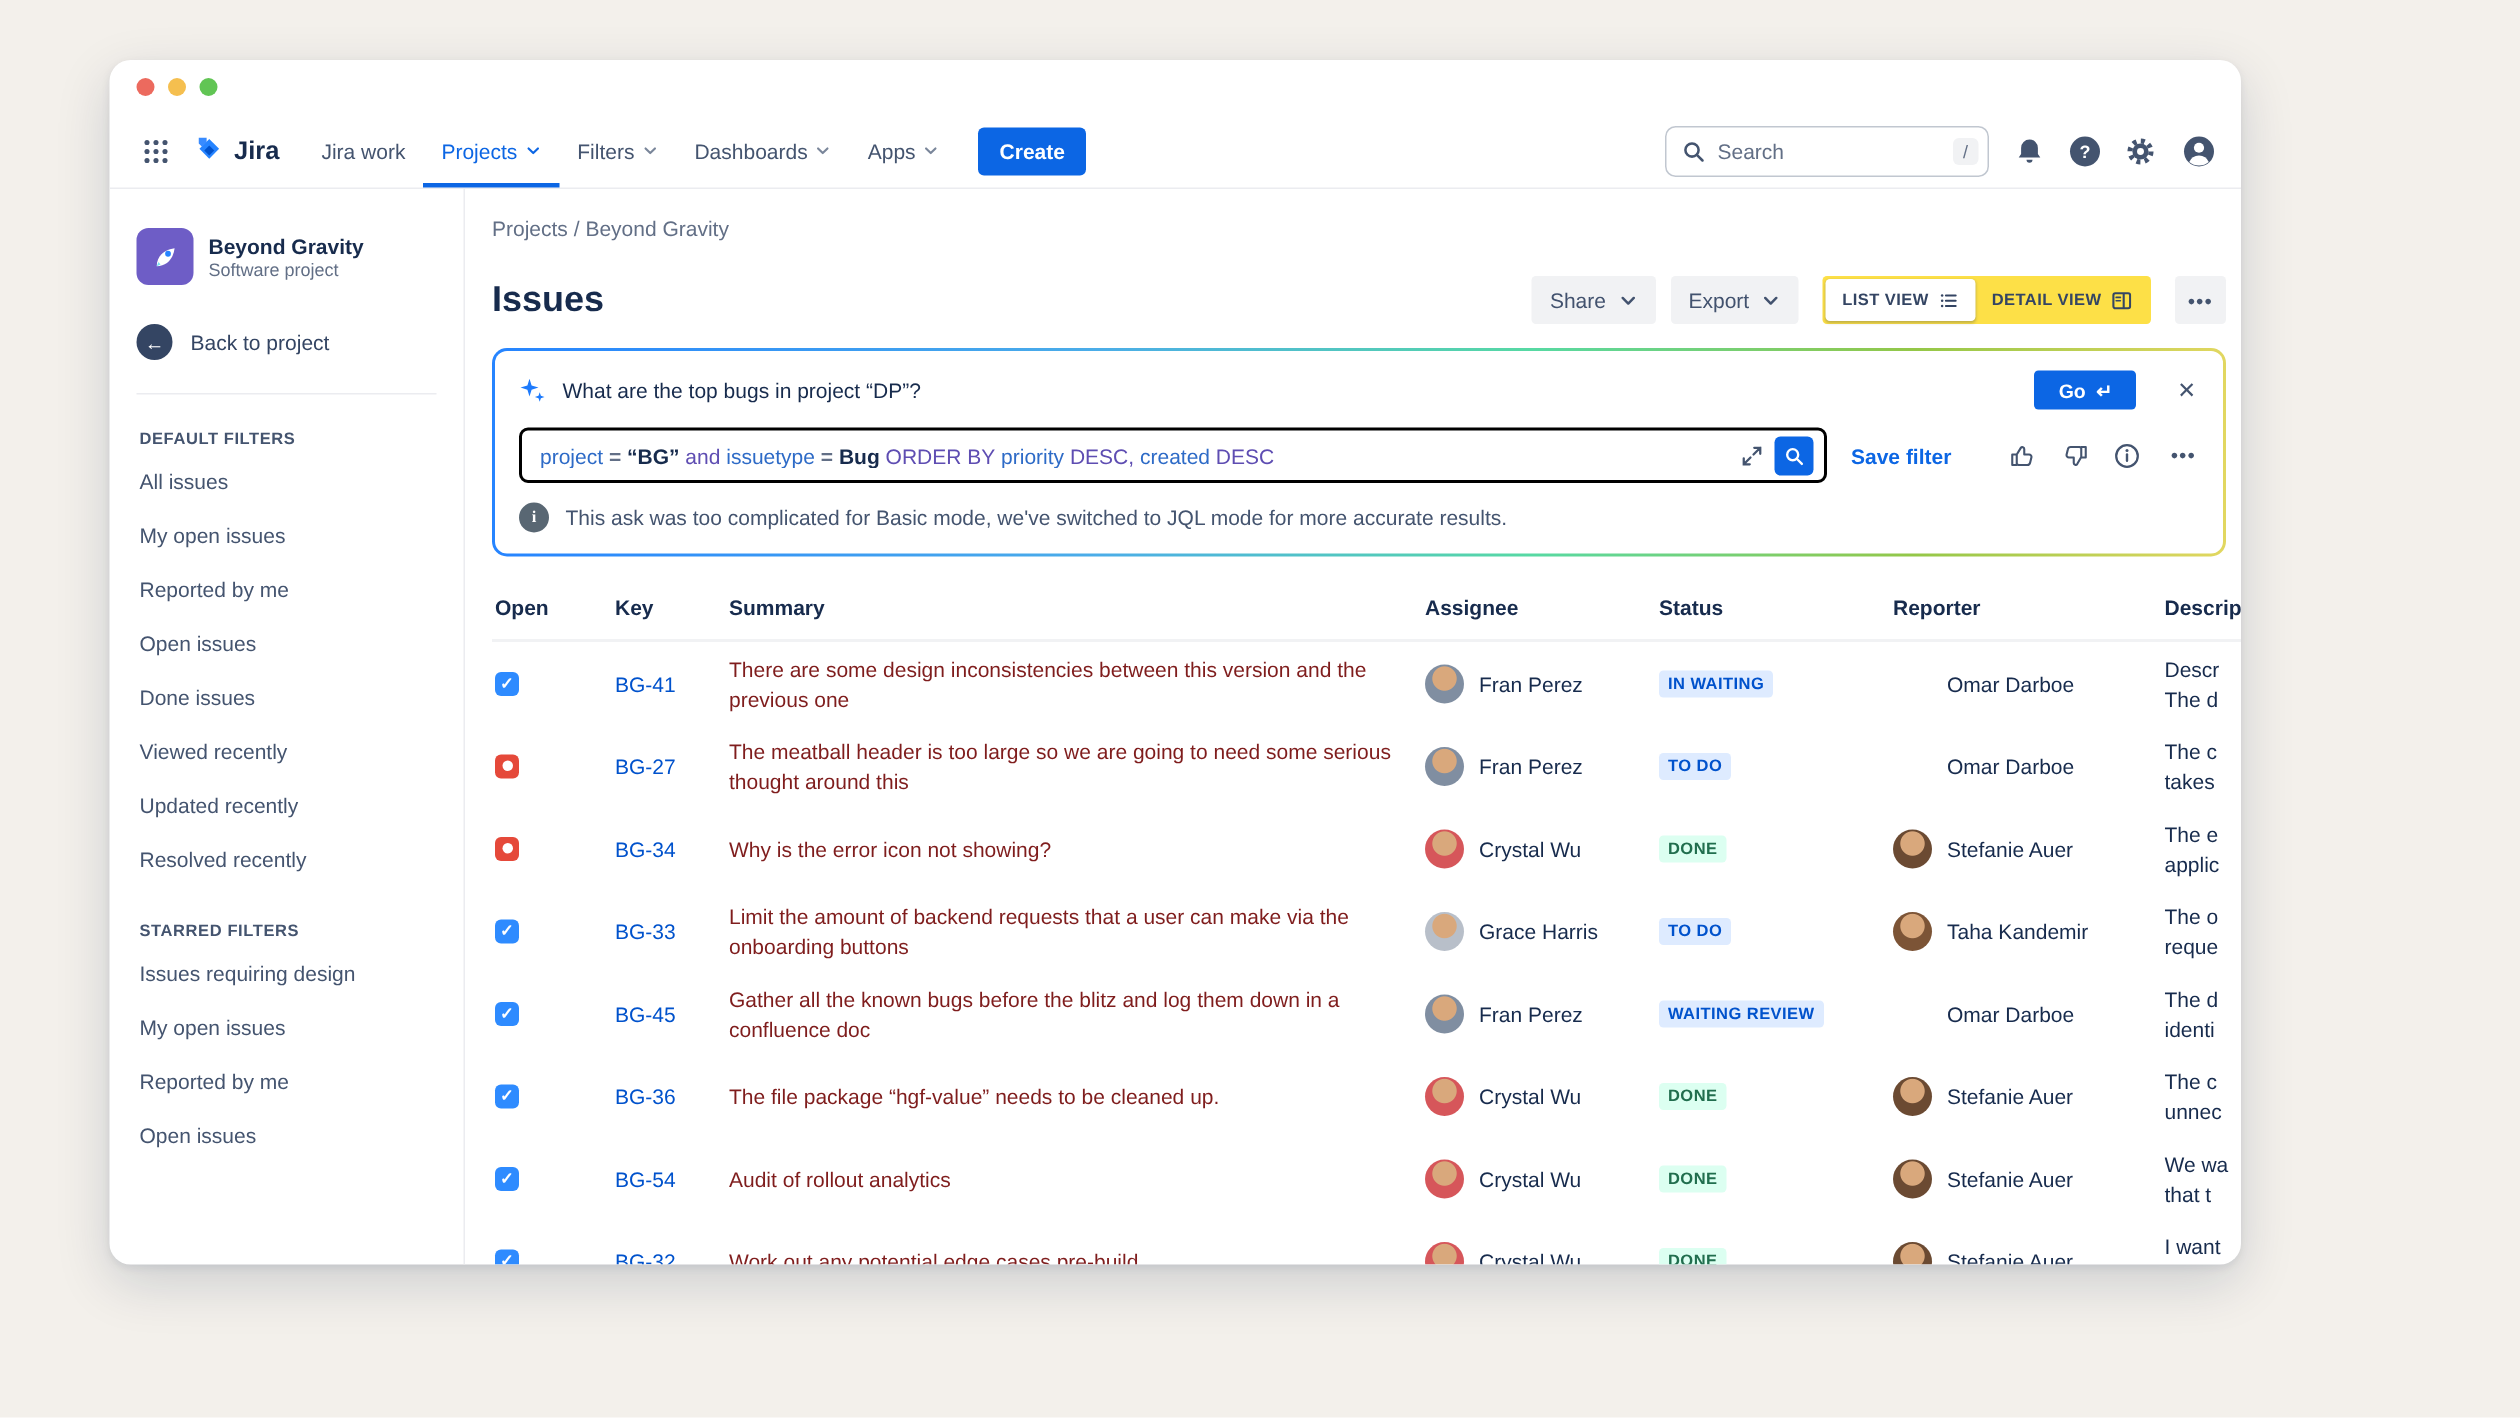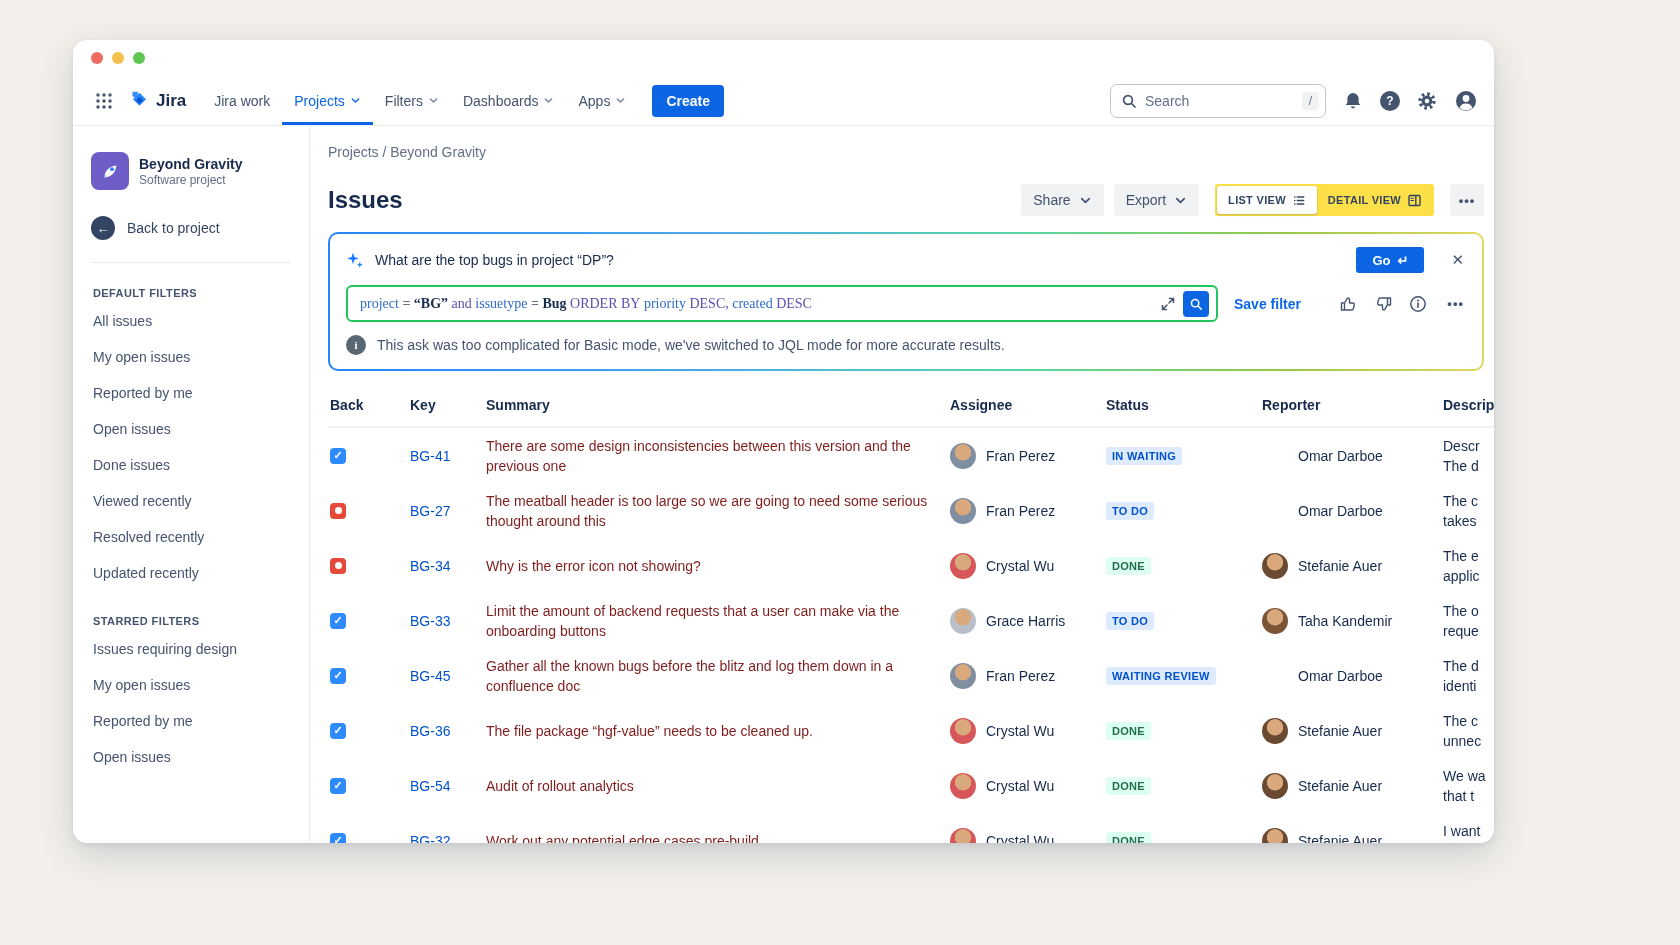--- a/index.html
+++ b/index.html
@@ -62,21 +62,21 @@
   .more-btn { width:34px; height:32px; background:#F1F2F4; border:none; border-radius:3px; color:#44546F; font-size:13px; font-weight:700; letter-spacing:1px; cursor:pointer; margin-left:6px; }
   
   .ai-panel { width:1156px; margin-top:16px; padding:2px; border-radius:10px;
     background:linear-gradient(90deg,#2684FF 0%,#4BADE8 35%,#57D9A3 60%,#94C748 82%,#E2D760 100%); }
   .ai-inner { background:#fff; border-radius:8px; padding:13px 16px 14px 16px; }
   .ai-row1 { display:flex; align-items:center; gap:11px; }
   .ai-query { font-size:14px; color:#172B4D; }
   .go-btn { margin-left:auto; background:#0C66E4; color:#fff; border:none; border-radius:3px; height:26px; padding:0 16px; font-size:13px; font-weight:600; display:flex; align-items:center; gap:7px; cursor:pointer; }
   .close-x { background:none; border:none; color:#44546F; font-size:15px; cursor:pointer; margin-left:14px; padding:2px; }
   .ai-row2 { display:flex; align-items:center; margin-top:12px; }
-  .jql-input { width:872px; height:37px; border:2px solid #22c55e; border-radius:6px; display:flex; align-items:center; padding:0 7px 0 12px; font-family:Liberation Serif, serif; font-size:14px; white-space:pre; }
+  .jql-input { width:872px; height:37px; border:2px solid #000000; border-radius:6px; display:flex; align-items:center; padding:0 7px 0 12px; font-family:Liberation Sans, sans-serif; font-size:14px; white-space:pre; }
   .jql-tokens { flex:1; overflow:hidden; white-space:pre; }
   .tok-field { color:#2E6BC7; }
   .tok-op { color:#626F86; font-weight:700; }
   .tok-value { color:#172B4D; font-weight:600; }
   .tok-keyword { color:#5E4DB2; }
   .jql-actions { display:flex; align-items:center; gap:7px; }
   .mini-search-btn { width:26px; height:26px; background:#0C66E4; border:none; border-radius:4px; display:flex; align-items:center; justify-content:center; cursor:pointer; }
   .save-filter { font-size:14px; font-weight:600; color:#0C66E4; margin-left:16px; cursor:pointer; }
   .thumbs { display:flex; align-items:center; gap:18px; margin-left:38px; }
   .row2-right { margin-left:auto; display:flex; align-items:center; gap:20px; padding-right:2px; }
@@ -229,22 +229,22 @@
       <div class="side-divider"></div>
       <div id="sidebar-sections">
           <div>
             <div class="side-section-title">DEFAULT FILTERS</div>
             <div class="side-item">All issues</div>
             <div class="side-item">My open issues</div>
             <div class="side-item">Reported by me</div>
             <div class="side-item">Open issues</div>
             <div class="side-item">Done issues</div>
             <div class="side-item">Viewed recently</div>
+            <div class="side-item">Updated recently</div>
             <div class="side-item">Resolved recently</div>
-            <div class="side-item">Updated recently</div>
           </div>
           <div>
             <div class="side-section-title">STARRED FILTERS</div>
             <div class="side-item">Issues requiring design</div>
             <div class="side-item">My open issues</div>
             <div class="side-item">Reported by me</div>
             <div class="side-item">Open issues</div>
           </div>
         </div>
     </div>
@@ -355,21 +355,21 @@
           </div>
           <div class="ai-row3">
             <span class="info-filled">i</span>
             <span class="ai-notice">This ask was too complicated for Basic mode, we've switched to JQL mode for more accurate results.</span>
           </div>
         </div>
       </div>
 
       <div class="issue-table">
         <div class="t-head" id="table-head">
-            <div>Back</div>
+            <div>Open</div>
             <div>Key</div>
             <div>Summary</div>
             <div>Assignee</div>
             <div>Status</div>
             <div>Reporter</div>
             <div>Description</div>
           </div>
         <div id="table-rows">
             <div class="t-row">
               <div>

